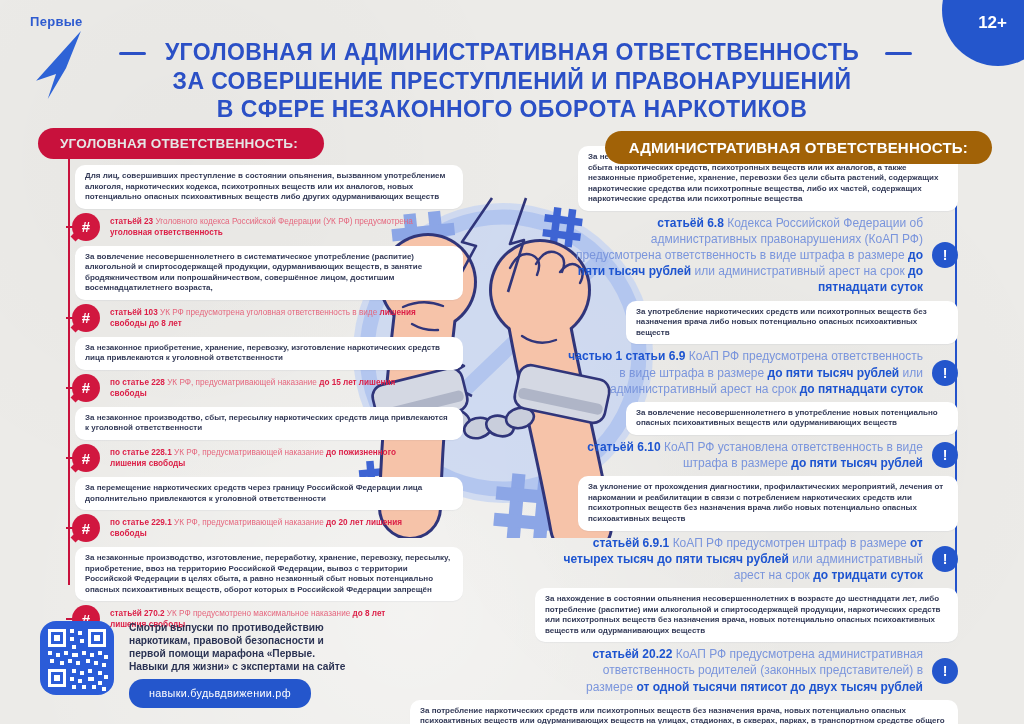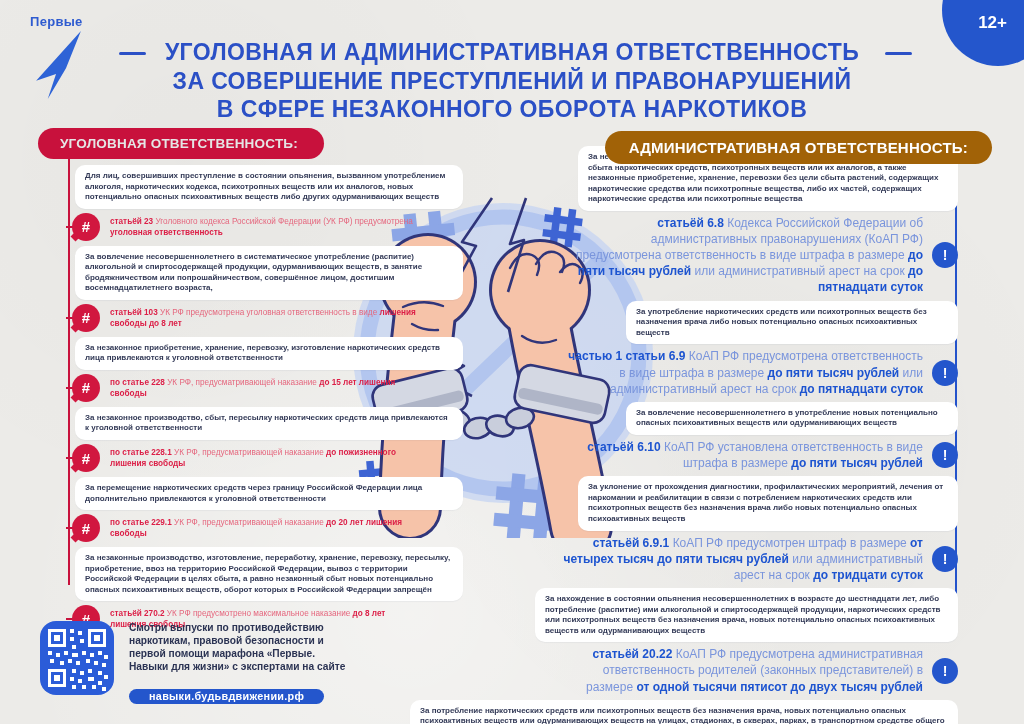--- a/index.html
+++ b/index.html
@@ -62,22 +62,22 @@
   .bang{width:26px;height:26px;border-radius:50%;background:#2456CC;color:#fff;font-weight:bold;
         font-size:14px;display:flex;align-items:center;justify-content:center;flex:none;}
   .ann-r.last{margin-right:86px;}
   .ann-r.last .ann-r-text{max-width:470px;}
   .ann-r.last::after{content:"";position:absolute;right:-88px;top:50%;margin-top:-1px;width:88px;height:2px;background:#2453CB;}
 
   
   .footer{position:absolute;left:40px;top:621px;display:flex;z-index:3;}
   .qr-box{width:74px;height:74px;border-radius:16px;background:#2B5CD8;padding:0;flex:none;}
   .footer-text{margin-left:15px;width:225px;font-size:10.2px;font-weight:bold;color:#2B3353;line-height:13px;}
-  .site-pill{display:inline-block;margin-top:16px;background:#2456CC;color:#fff;font-weight:bold;
-             font-size:10.8px;letter-spacing:.3px;padding:1px 20px;border-radius:14px;}
+  .site-pill{display:inline-block;margin-top:6px;background:#2456CC;color:#fff;font-weight:normal;
+             font-size:10.8px;letter-spacing:.3px;padding:8px 20px;border-radius:14px;}
 </style>
 </head>
 <body>
 
 <div class="logo">
   <div class="logo-word">Первые</div>
   <div class="logo-arrow">
     <svg width="50" height="68" viewBox="0 0 60 82">
       <path d="M54 0 L0 60 L24 52 L14 82 L36 45 Z" fill="#2E63D6"></path>
     </svg>

